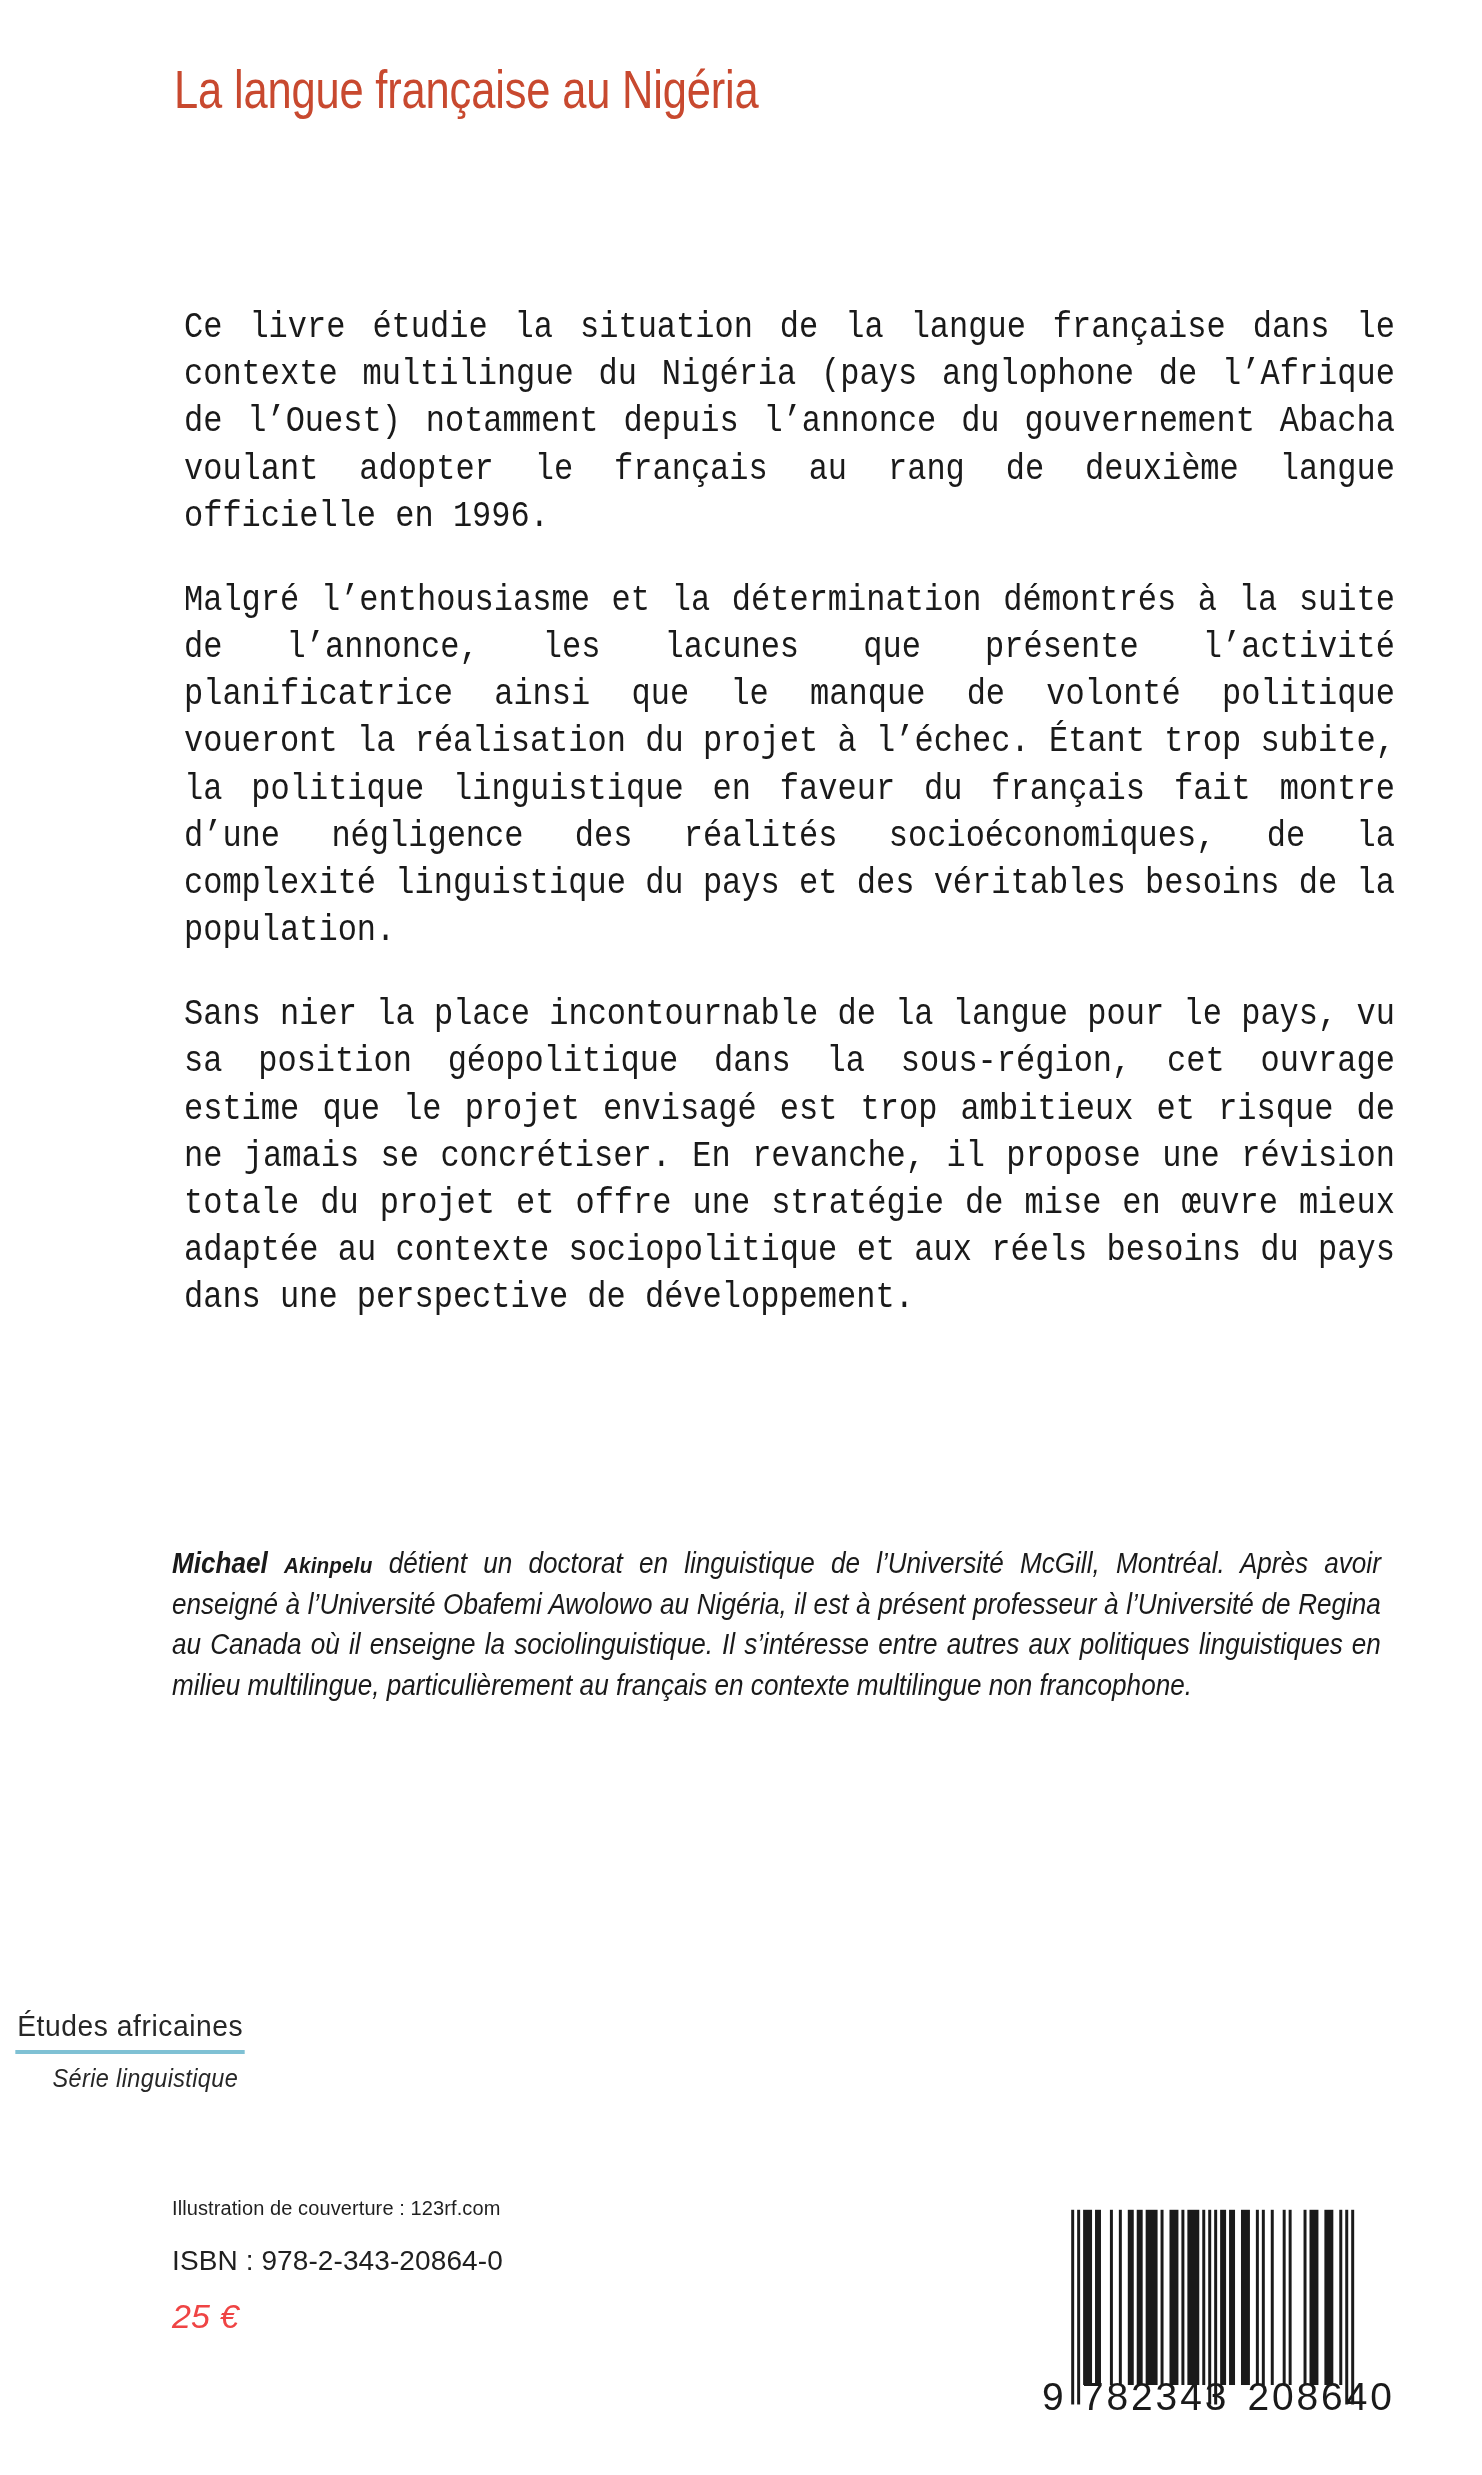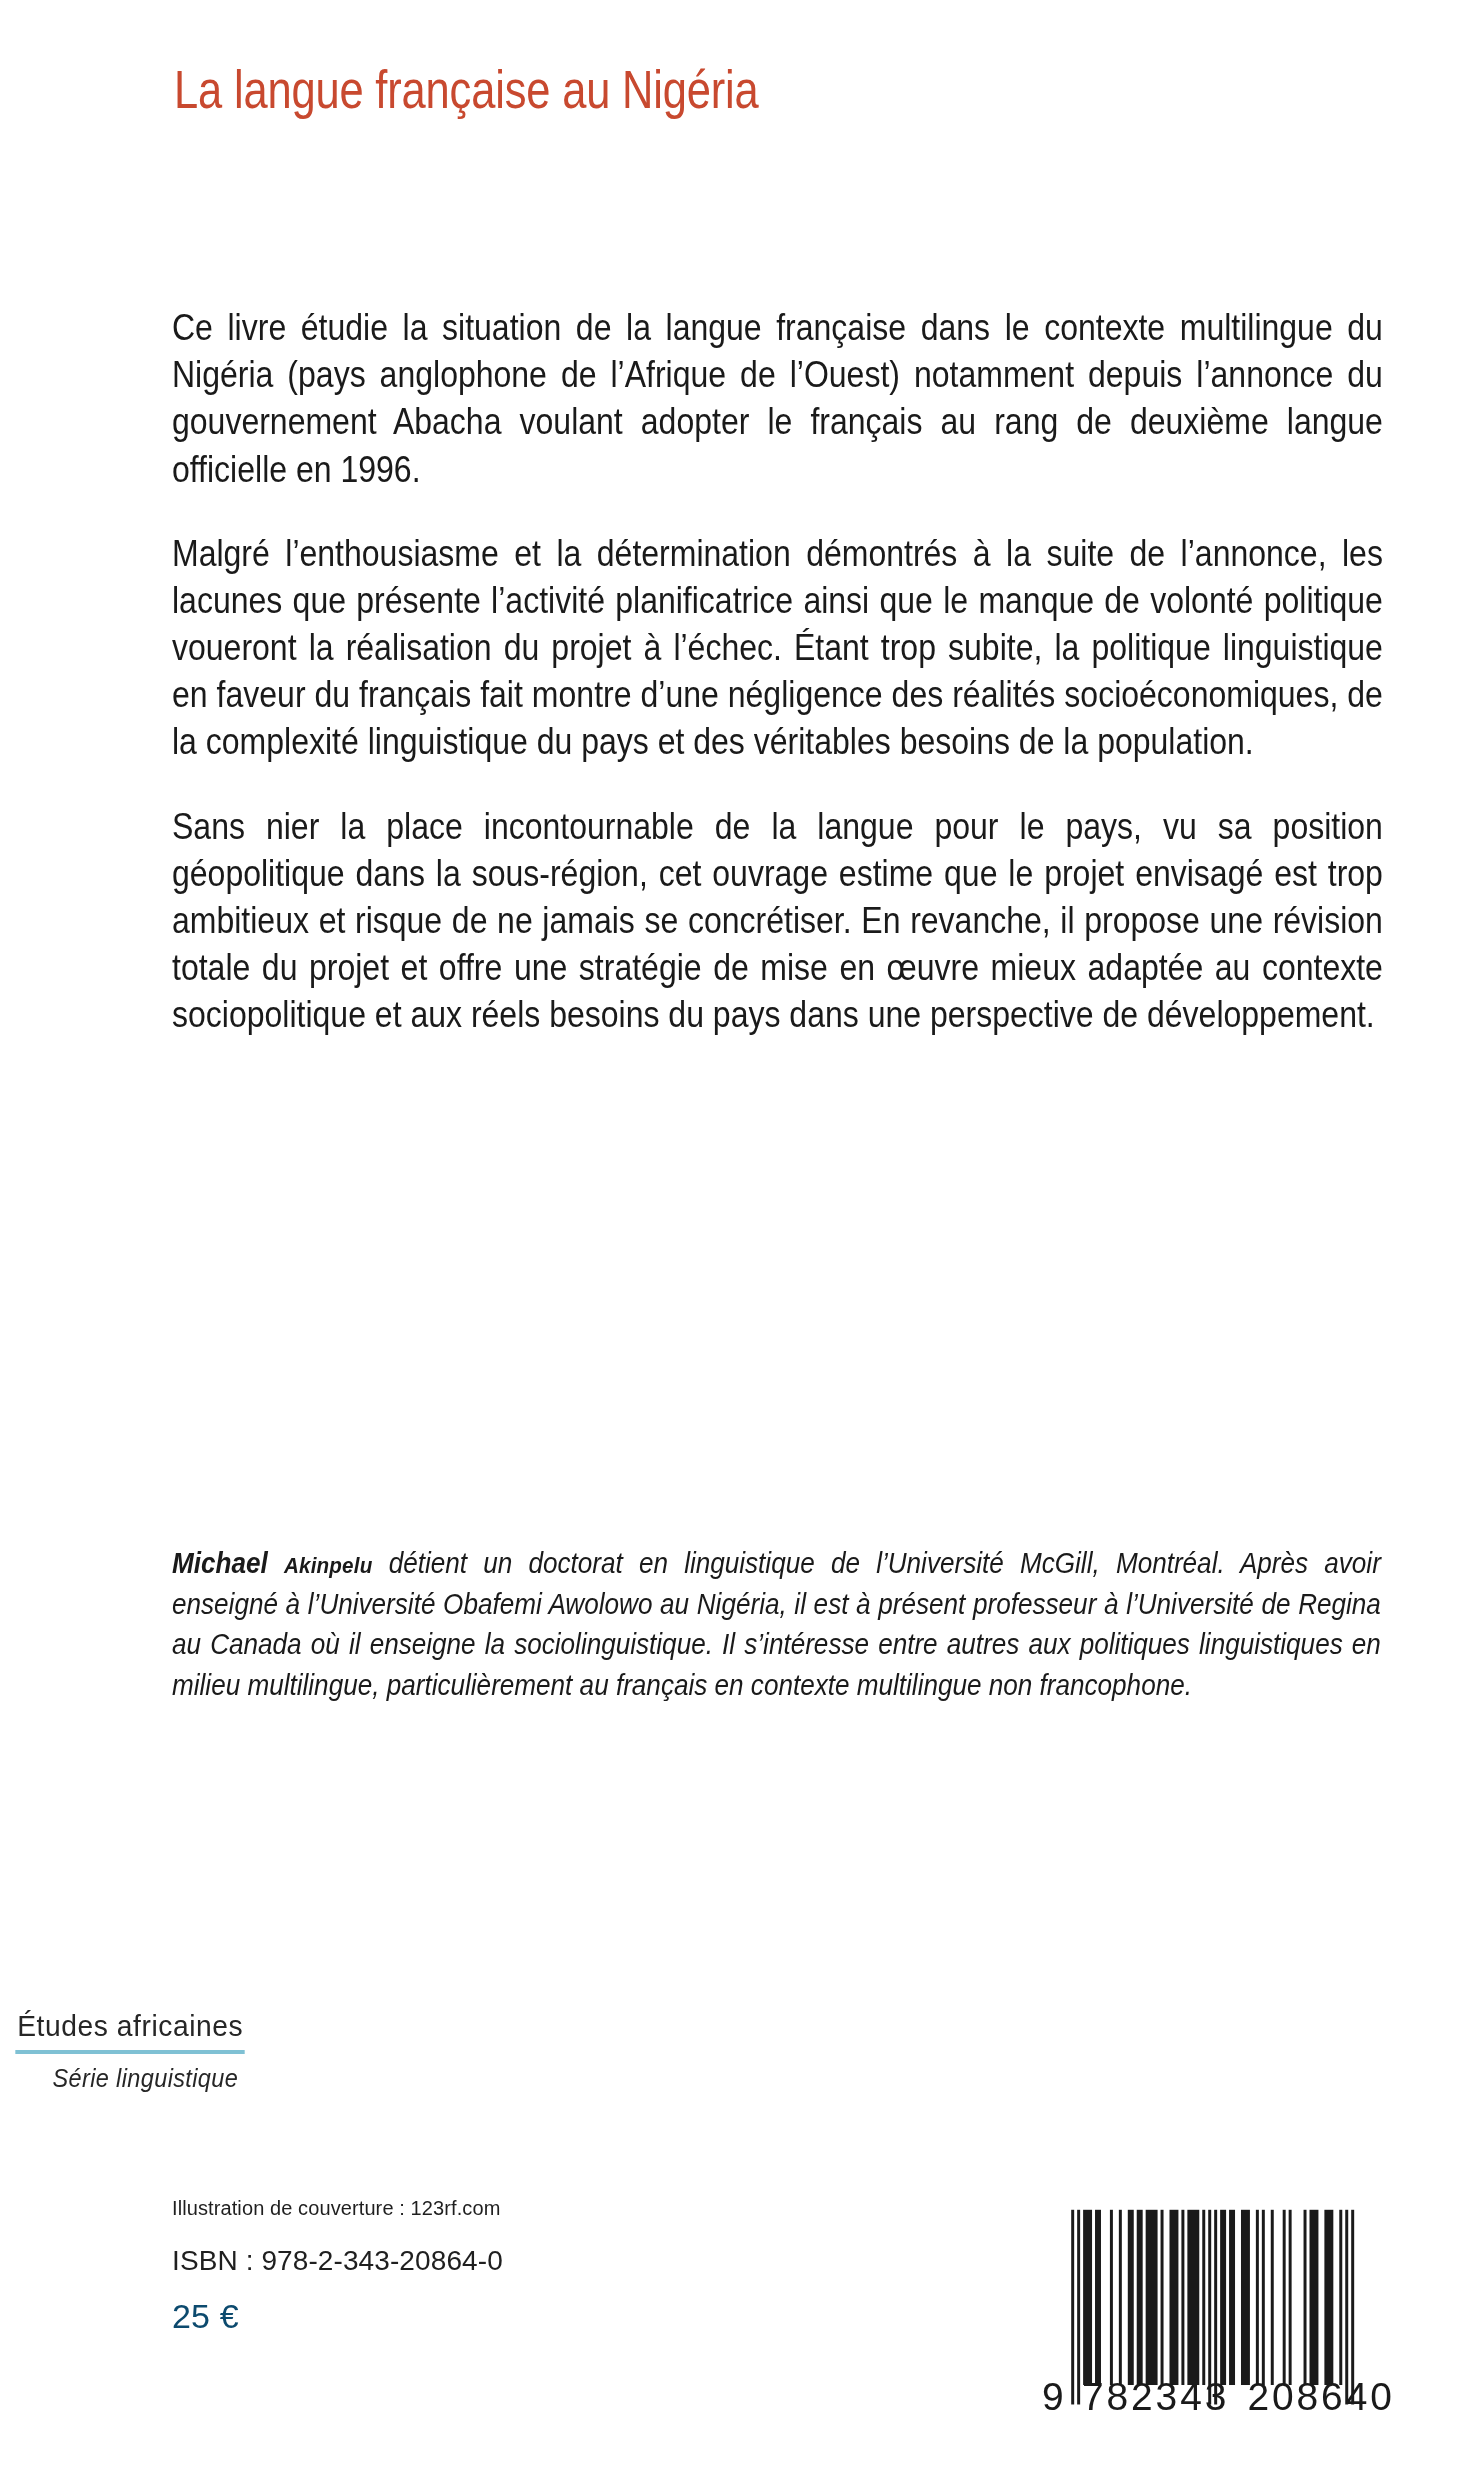--- a/index.html
+++ b/index.html
@@ -29,23 +29,24 @@
     color: #c8492f;
     line-height: 1.12;
     transform: scaleX(0.82);
     transform-origin: left center;
     white-space: nowrap;
   }
 
   
   .blurb {
     position: absolute;
-    left: 172px;
+    left: 184px;
     top: 304px;
     width: 1211px;
+    font-family: Liberation Mono, monospace;
   }
   .blurb p {
     margin: 0 0 37px 0;
     font-size: 37px;
     line-height: 1.275;
     text-align: justify;
     text-justify: inter-word;
     color: #1a1a1a;
     transform: scaleX(0.865);
     transform-origin: left top;
@@ -132,22 +133,23 @@
     margin-top: 25px;
     font-size: 28px;
     font-weight: 300;
     color: #1f1f1f;
     letter-spacing: 0.1px;
   }
   .price-line {
     margin-top: 19.5px;
     font-size: 34px;
     font-weight: 400;
-    color: #0c4a6e;
+    color: #ef4444;
     letter-spacing: 0.2px;
+    font-style: italic;
   }
 
   
   .barcode {
     position: absolute;
     left: 1036px;
     top: 2202px;
     width: 378px;
     height: 220px;
   }

